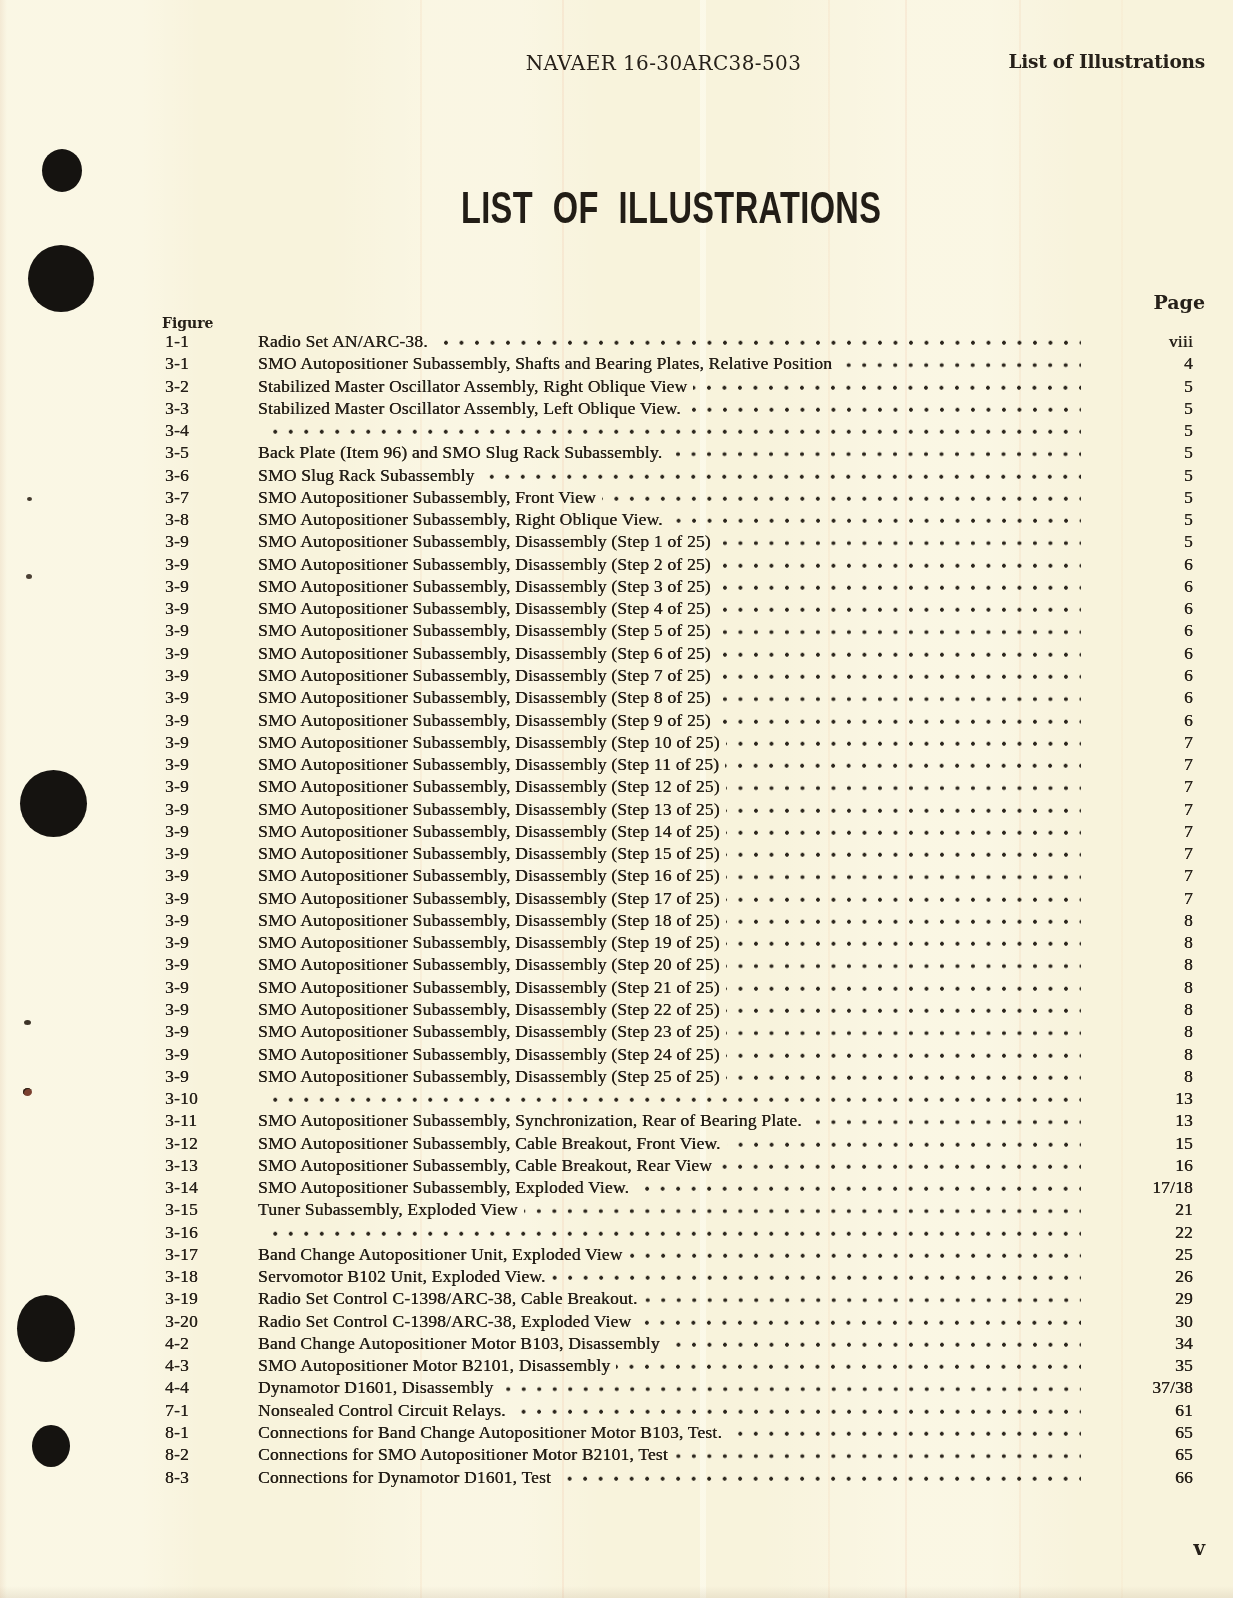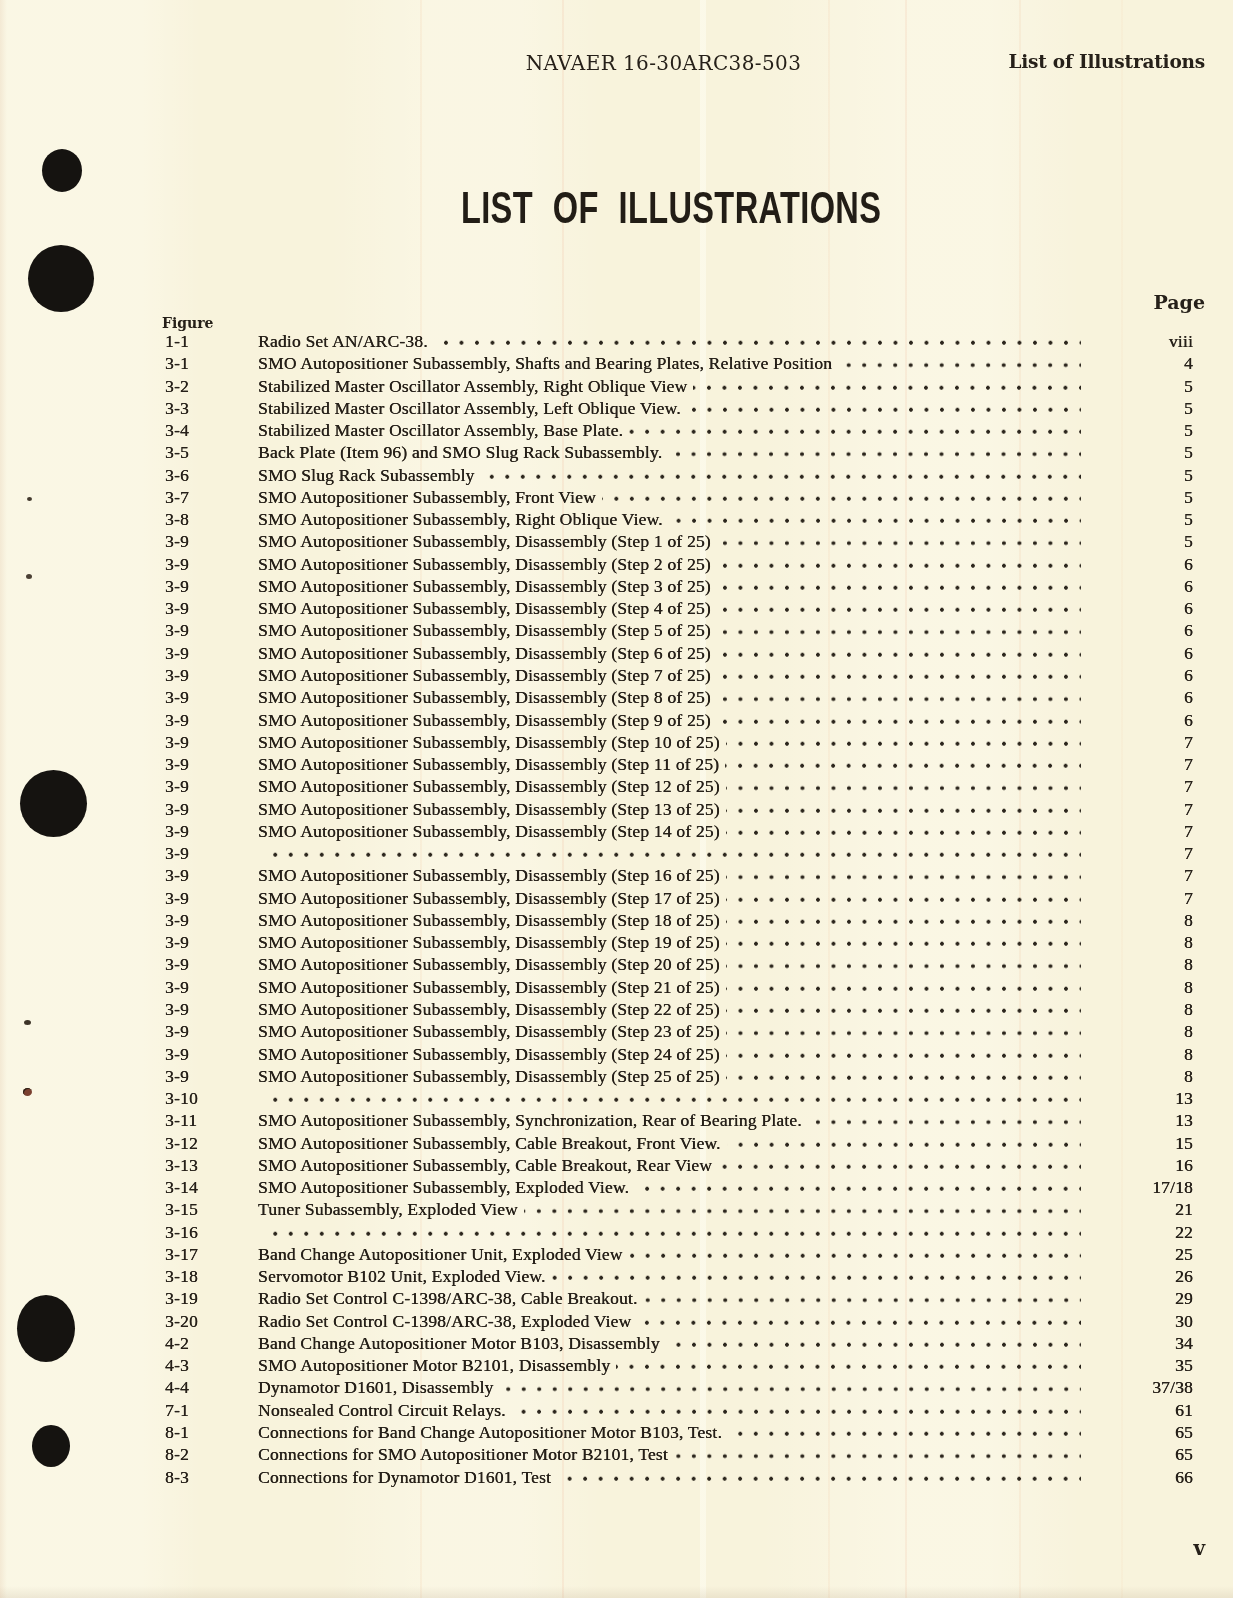--- a/index.html
+++ b/index.html
@@ -130,21 +130,20 @@
         <span class="pg">5</span>
       </div>
       <div class="row">
         <span class="fig">3-3</span>
         <span class="cap">Stabilized Master Oscillator Assembly, Left Oblique View.</span>
         <span class="leader"></span>
         <span class="pg">5</span>
       </div>
       <div class="row">
         <span class="fig">3-4</span>
-        <span class="cap">Stabilized Master Oscillator Assembly, Base Plate.</span>
         <span class="leader"></span>
         <span class="pg">5</span>
       </div>
       <div class="row">
         <span class="fig">3-5</span>
         <span class="cap">Back Plate (Item 96) and SMO Slug Rack Subassembly.</span>
         <span class="leader"></span>
         <span class="pg">5</span>
       </div>
       <div class="row">
@@ -244,20 +243,21 @@
         <span class="pg">7</span>
       </div>
       <div class="row">
         <span class="fig">3-9</span>
         <span class="cap">SMO Autopositioner Subassembly, Disassembly (Step 14 of 25)</span>
         <span class="leader"></span>
         <span class="pg">7</span>
       </div>
       <div class="row">
         <span class="fig">3-9</span>
+        <span class="cap">SMO Autopositioner Subassembly, Disassembly (Step 15 of 25)</span>
         <span class="leader"></span>
         <span class="pg">7</span>
       </div>
       <div class="row">
         <span class="fig">3-9</span>
         <span class="cap">SMO Autopositioner Subassembly, Disassembly (Step 16 of 25)</span>
         <span class="leader"></span>
         <span class="pg">7</span>
       </div>
       <div class="row">

